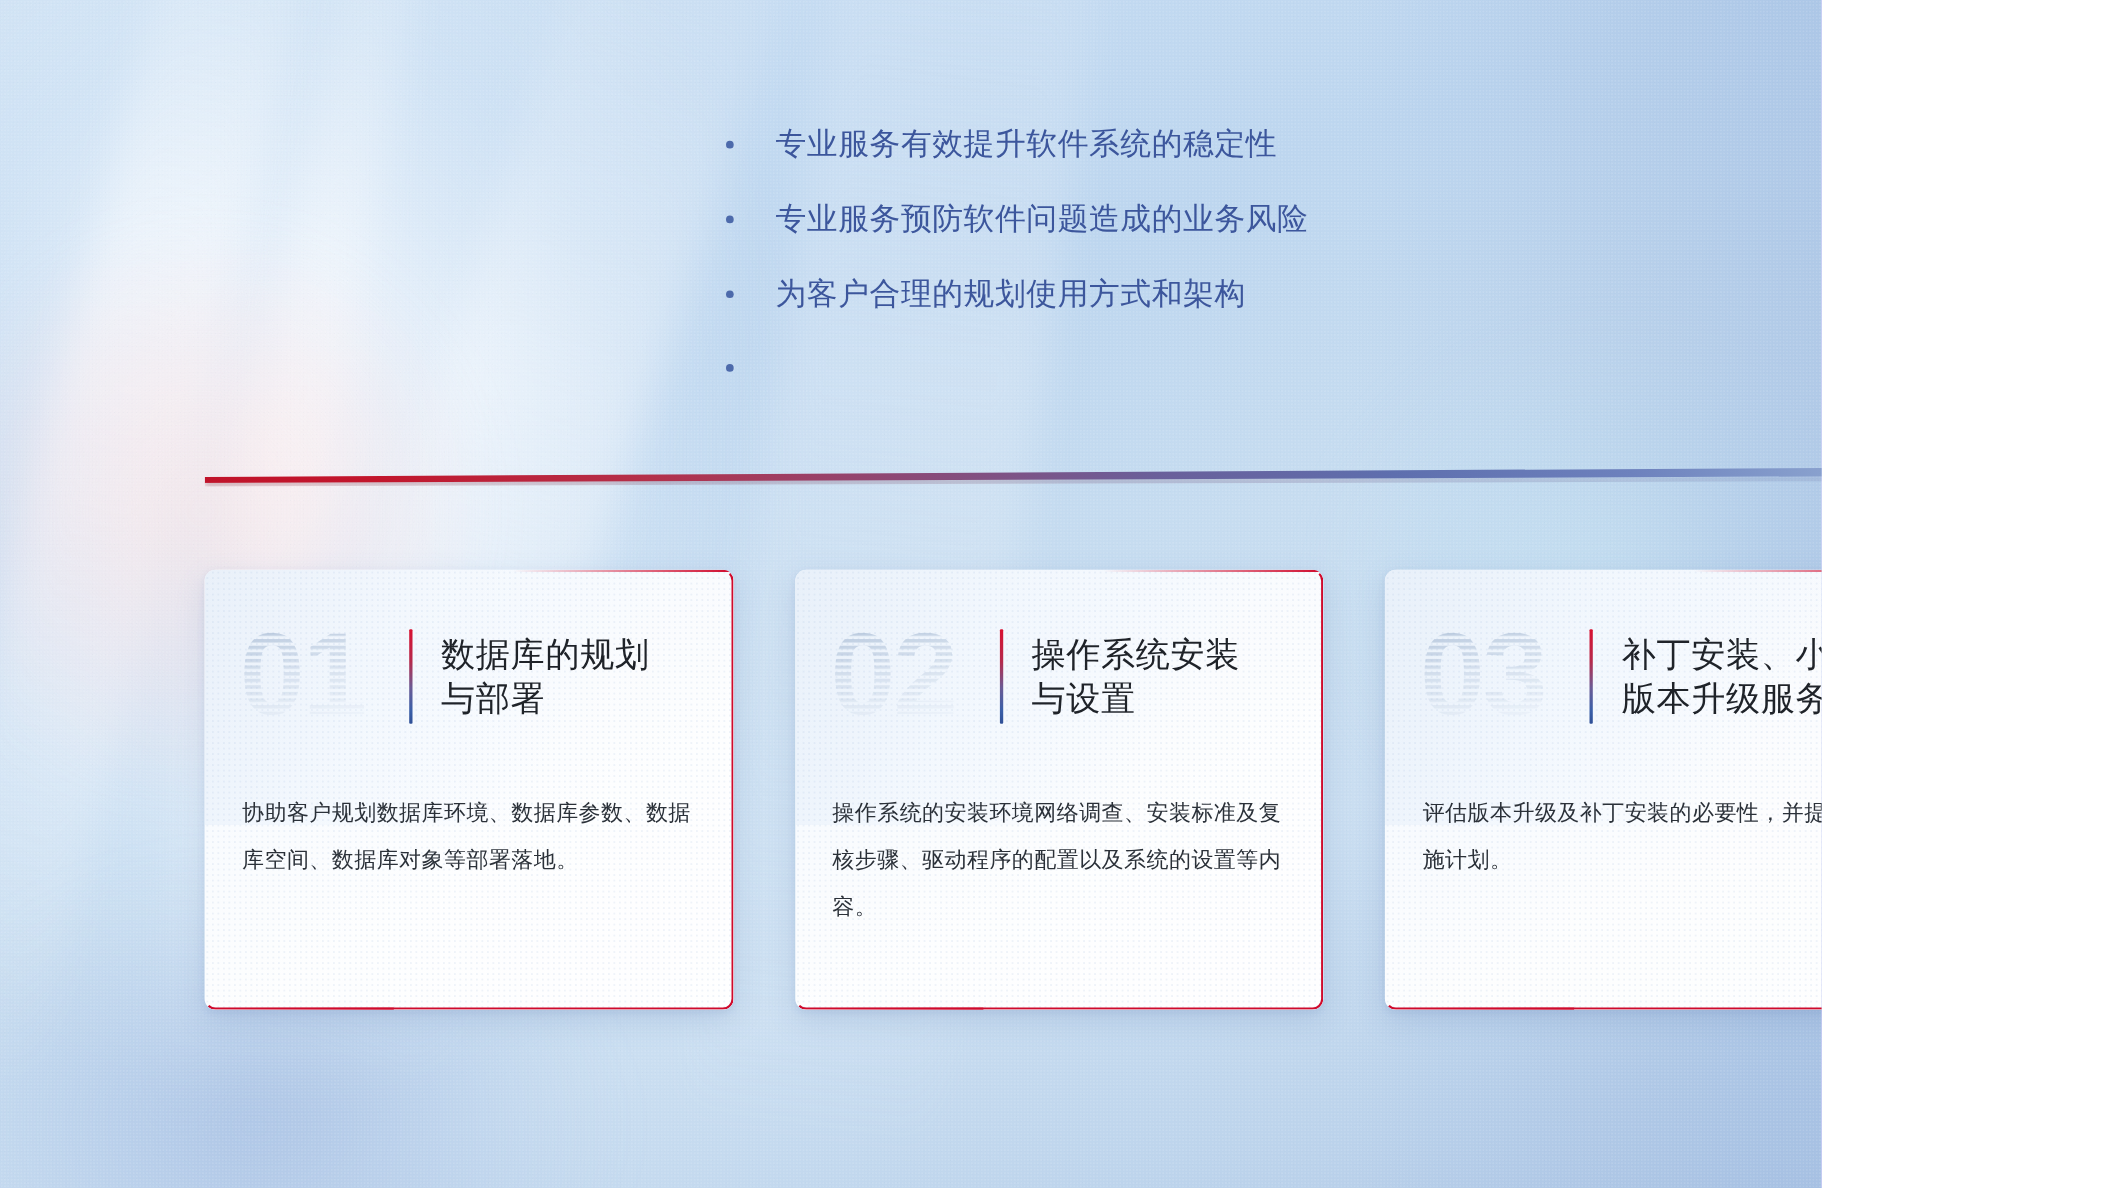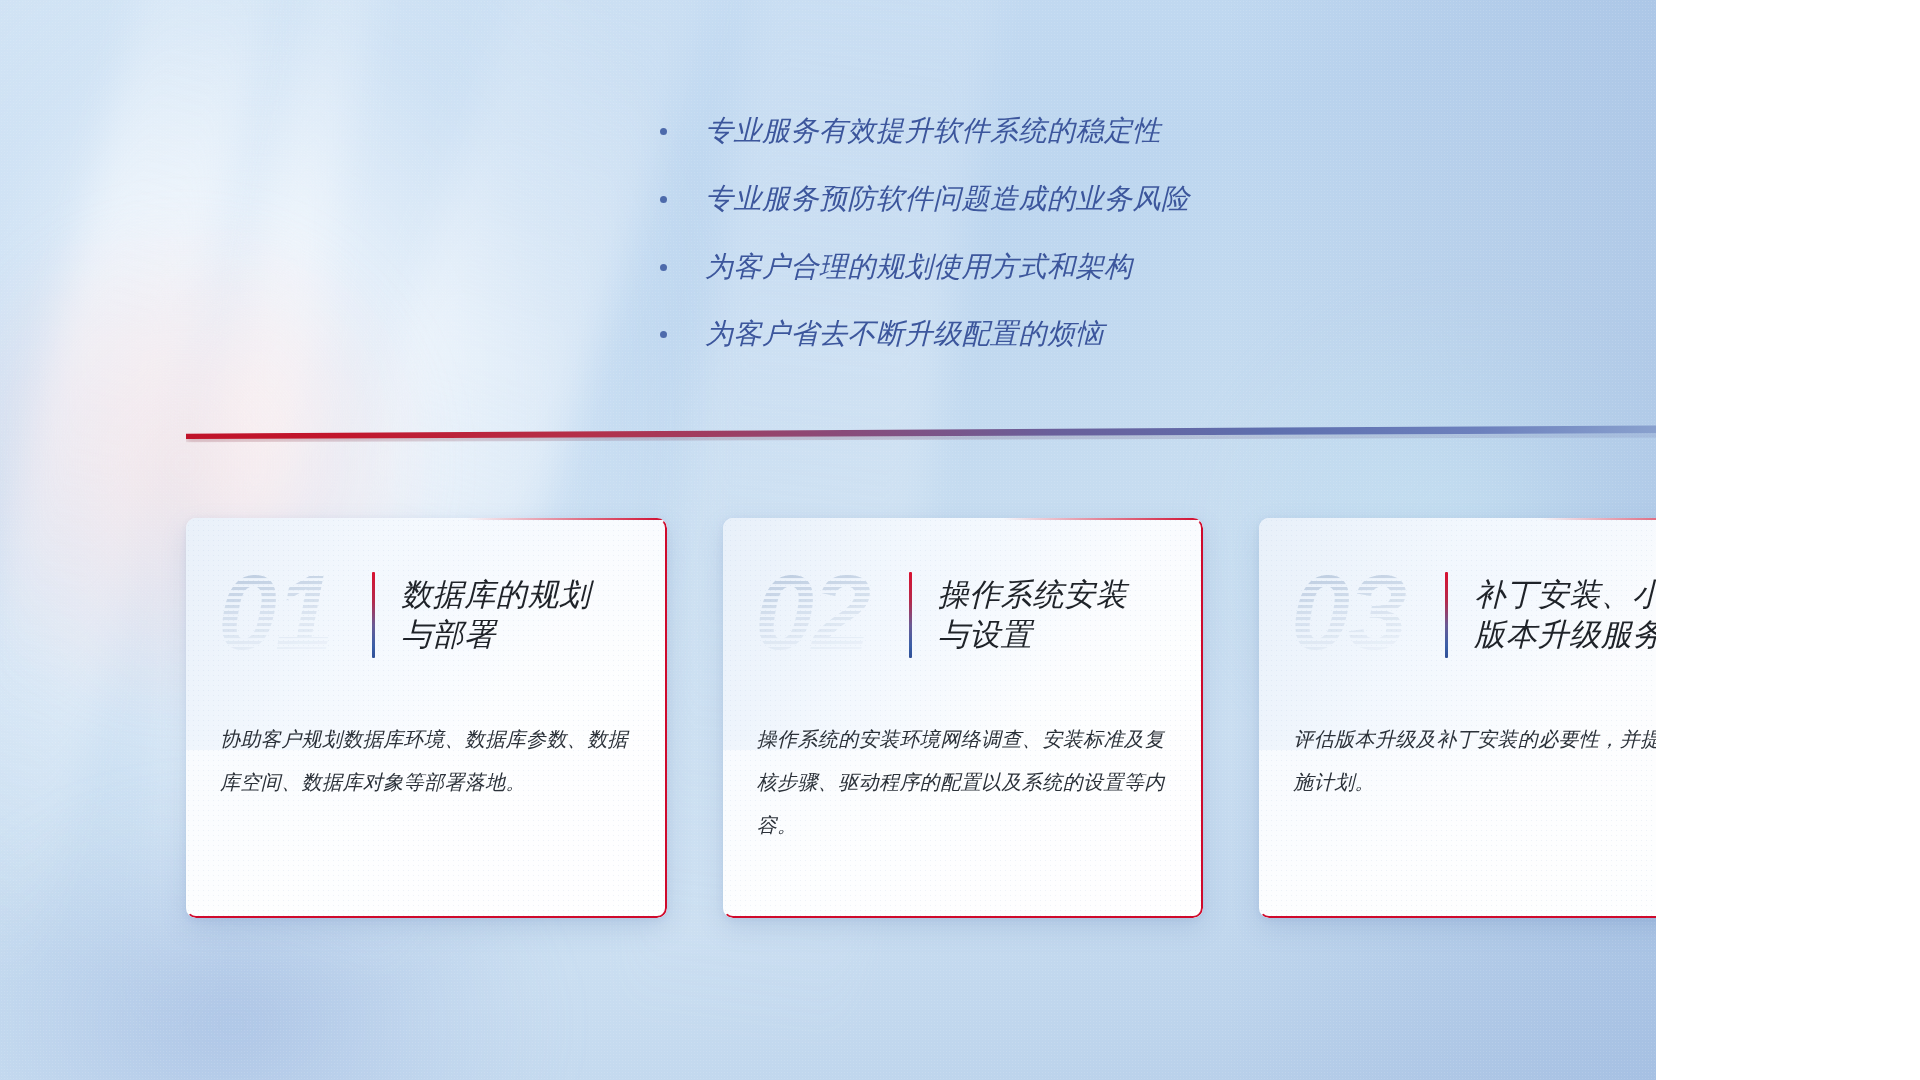--- a/index.html
+++ b/index.html
@@ -10,21 +10,20 @@
     overflow: hidden;
     font-family: "Liberation Sans", "DejaVu Sans", sans-serif;
   }
 
   #stage {
     position: relative;
     width: 1656px;
     height: 1080px;
     overflow: hidden;
     background: #c4b5fd;
-    font-style: italic;
   }
 
   
   .bg-base {
     position: absolute;
     inset: 0;
     background:
       linear-gradient(160deg,
         #cfe2f4 0%,
         #c3daf1 18%,
@@ -321,21 +320,20 @@
       <span class="bullet-text">专业服务预防软件问题造成的业务风险</span>
     </div>
 
     <div class="bullet-row">
       <span class="bullet-dot"></span>
       <span class="bullet-text">为客户合理的规划使用方式和架构</span>
     </div>
 
     <div class="bullet-row">
       <span class="bullet-dot"></span>
-      <span class="bullet-text">为客户省去不断升级配置的烦恼</span>
     </div>
 
   </div>
 
   <div class="divider-wrap">
     <div class="divider-shadow"></div>
     <div class="divider-wedge"></div>
   </div>
 
   <div class="cards">

